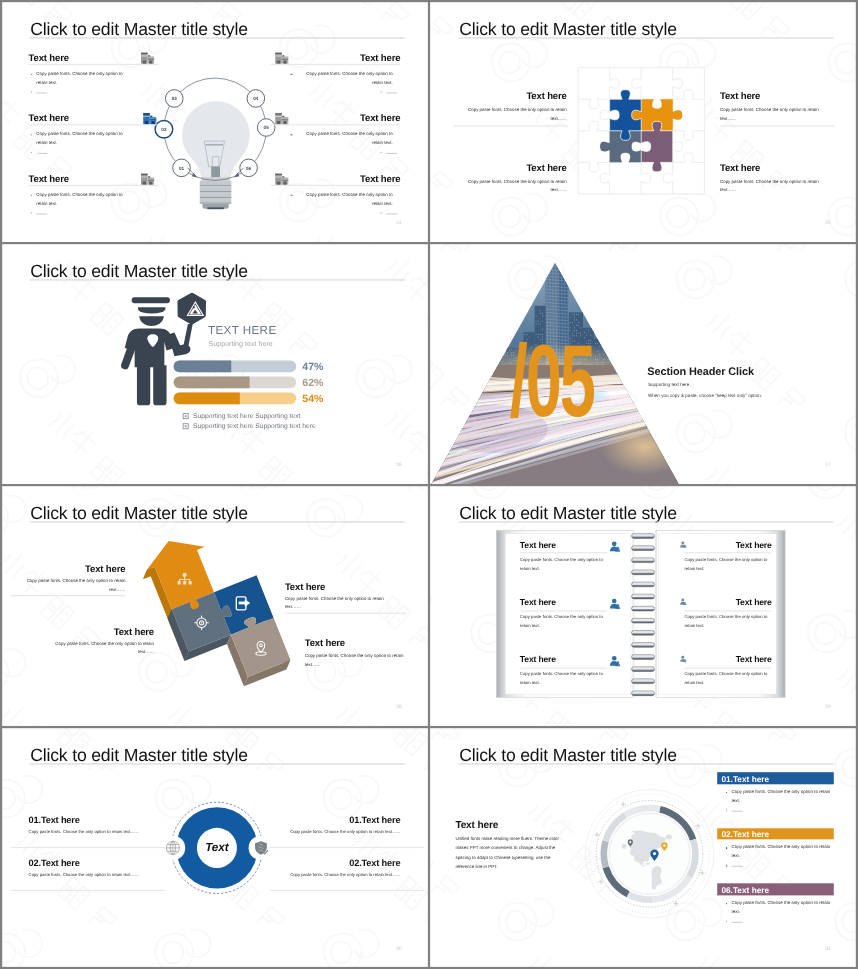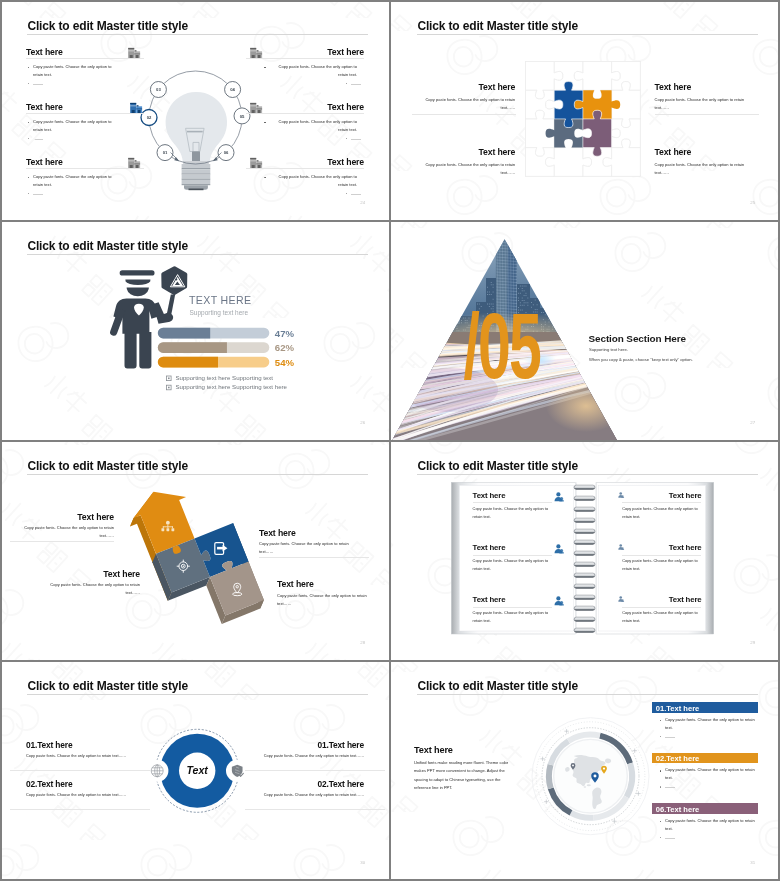--- a/index.html
+++ b/index.html
@@ -9,21 +9,21 @@
   #frame{position:absolute;left:0;top:0;width:780px;height:881px;pointer-events:none;z-index:40;
          border:2px solid #808080;box-sizing:border-box;}
   .vline{position:absolute;left:389px;top:0;width:2px;height:881px;background:#808080;z-index:39;}
   .hline{position:absolute;left:0;width:780px;height:2px;background:#808080;z-index:39;}
   .slide{position:relative;overflow:hidden;background:#fff;}
   .inner{position:absolute;left:0px;top:0px;width:390px;height:220px;overflow:hidden;}
   
   
   .wm{position:absolute;left:0;top:0;width:100%;height:100%;z-index:1;pointer-events:none;opacity:1;}
   
-  .stitle{position:absolute;z-index:7;font-weight:bold;color:#111;font-size:12px;letter-spacing:-0.15px;white-space:nowrap;line-height:1;}
+  .stitle{position:absolute;z-index:7;font-weight:normal;color:#111;font-size:16px;letter-spacing:-0.15px;white-space:nowrap;line-height:1;}
   .titlerule{position:absolute;z-index:7;height:1px;background:#d6d6d6;}
   .pnum{position:absolute;z-index:7;font-size:4.4px;color:#c4c4c4;line-height:1;}
   .h2{position:absolute;z-index:6;font-weight:bold;color:#111;font-size:8.7px;white-space:nowrap;letter-spacing:-0.15px;line-height:1;}
   .bodytxt{position:absolute;z-index:6;font-size:4.05px;color:#2b2b2b;line-height:2.0;}
   .rule{position:absolute;z-index:6;height:1px;background:#e6e6e6;}
   .z{position:absolute;z-index:5;}
   svg{display:block;overflow:visible;}
 </style>
 </head>
 <body>
@@ -898,21 +898,21 @@
               <path d="M-30 203.5 Q120 152.6 280 132.1" stroke="#dcecff" stroke-width="0.85" opacity="0.69"></path>
             </g>
             <ellipse cx="196" cy="186" rx="40" ry="26" fill="url(#glow4)" opacity="0.9"></ellipse>
             <ellipse cx="60" cy="170" rx="48" ry="22" fill="#9d7ab0" opacity="0.22"></ellipse>
             <ellipse cx="150" cy="140" rx="16" ry="8" fill="url(#glow4b)"></ellipse>
           </g>
           <g transform="translate(73.5,157.8) scale(0.635,1) translate(-73.5,-157.8)">
             <text x="73.5" y="157.8" font-family="Liberation Sans, sans-serif" font-weight="bold" font-size="93" fill="#e3941c" letter-spacing="-3">/05</text>
           </g>
         </svg>
-        <div style="position:absolute;left:198.5px;top:112.5px;font-size:9.95px;font-weight:bold;color:#1a1a1a;letter-spacing:-0.1px;z-index:6">Section Section Here</div>
+        <div style="position:absolute;left:198.5px;top:112.5px;font-size:9.95px;font-weight:bold;color:#1a1a1a;letter-spacing:-0.1px;z-index:6">Section Header Click</div>
         <div style="position:absolute;left:199px;top:126.5px;font-size:4.2px;color:#3a3a3a;z-index:6">Supporting text here.</div>
         <div style="position:absolute;left:199px;top:136.5px;font-size:4.2px;color:#3a3a3a;z-index:6">When you copy &amp; paste, choose "keep text only" option.</div>
         <div class="pnum" style="left:360.3px;top:200.8px">27</div>
       </div>
     </div>
 <div class="slide">
       <div class="inner">
         <svg class="wm" width="390" height="220" viewBox="0 0 390 220">
 <defs>
             <pattern id="wmpat5" width="153" height="140" patternUnits="userSpaceOnUse" patternTransform="translate(-35,5)">

